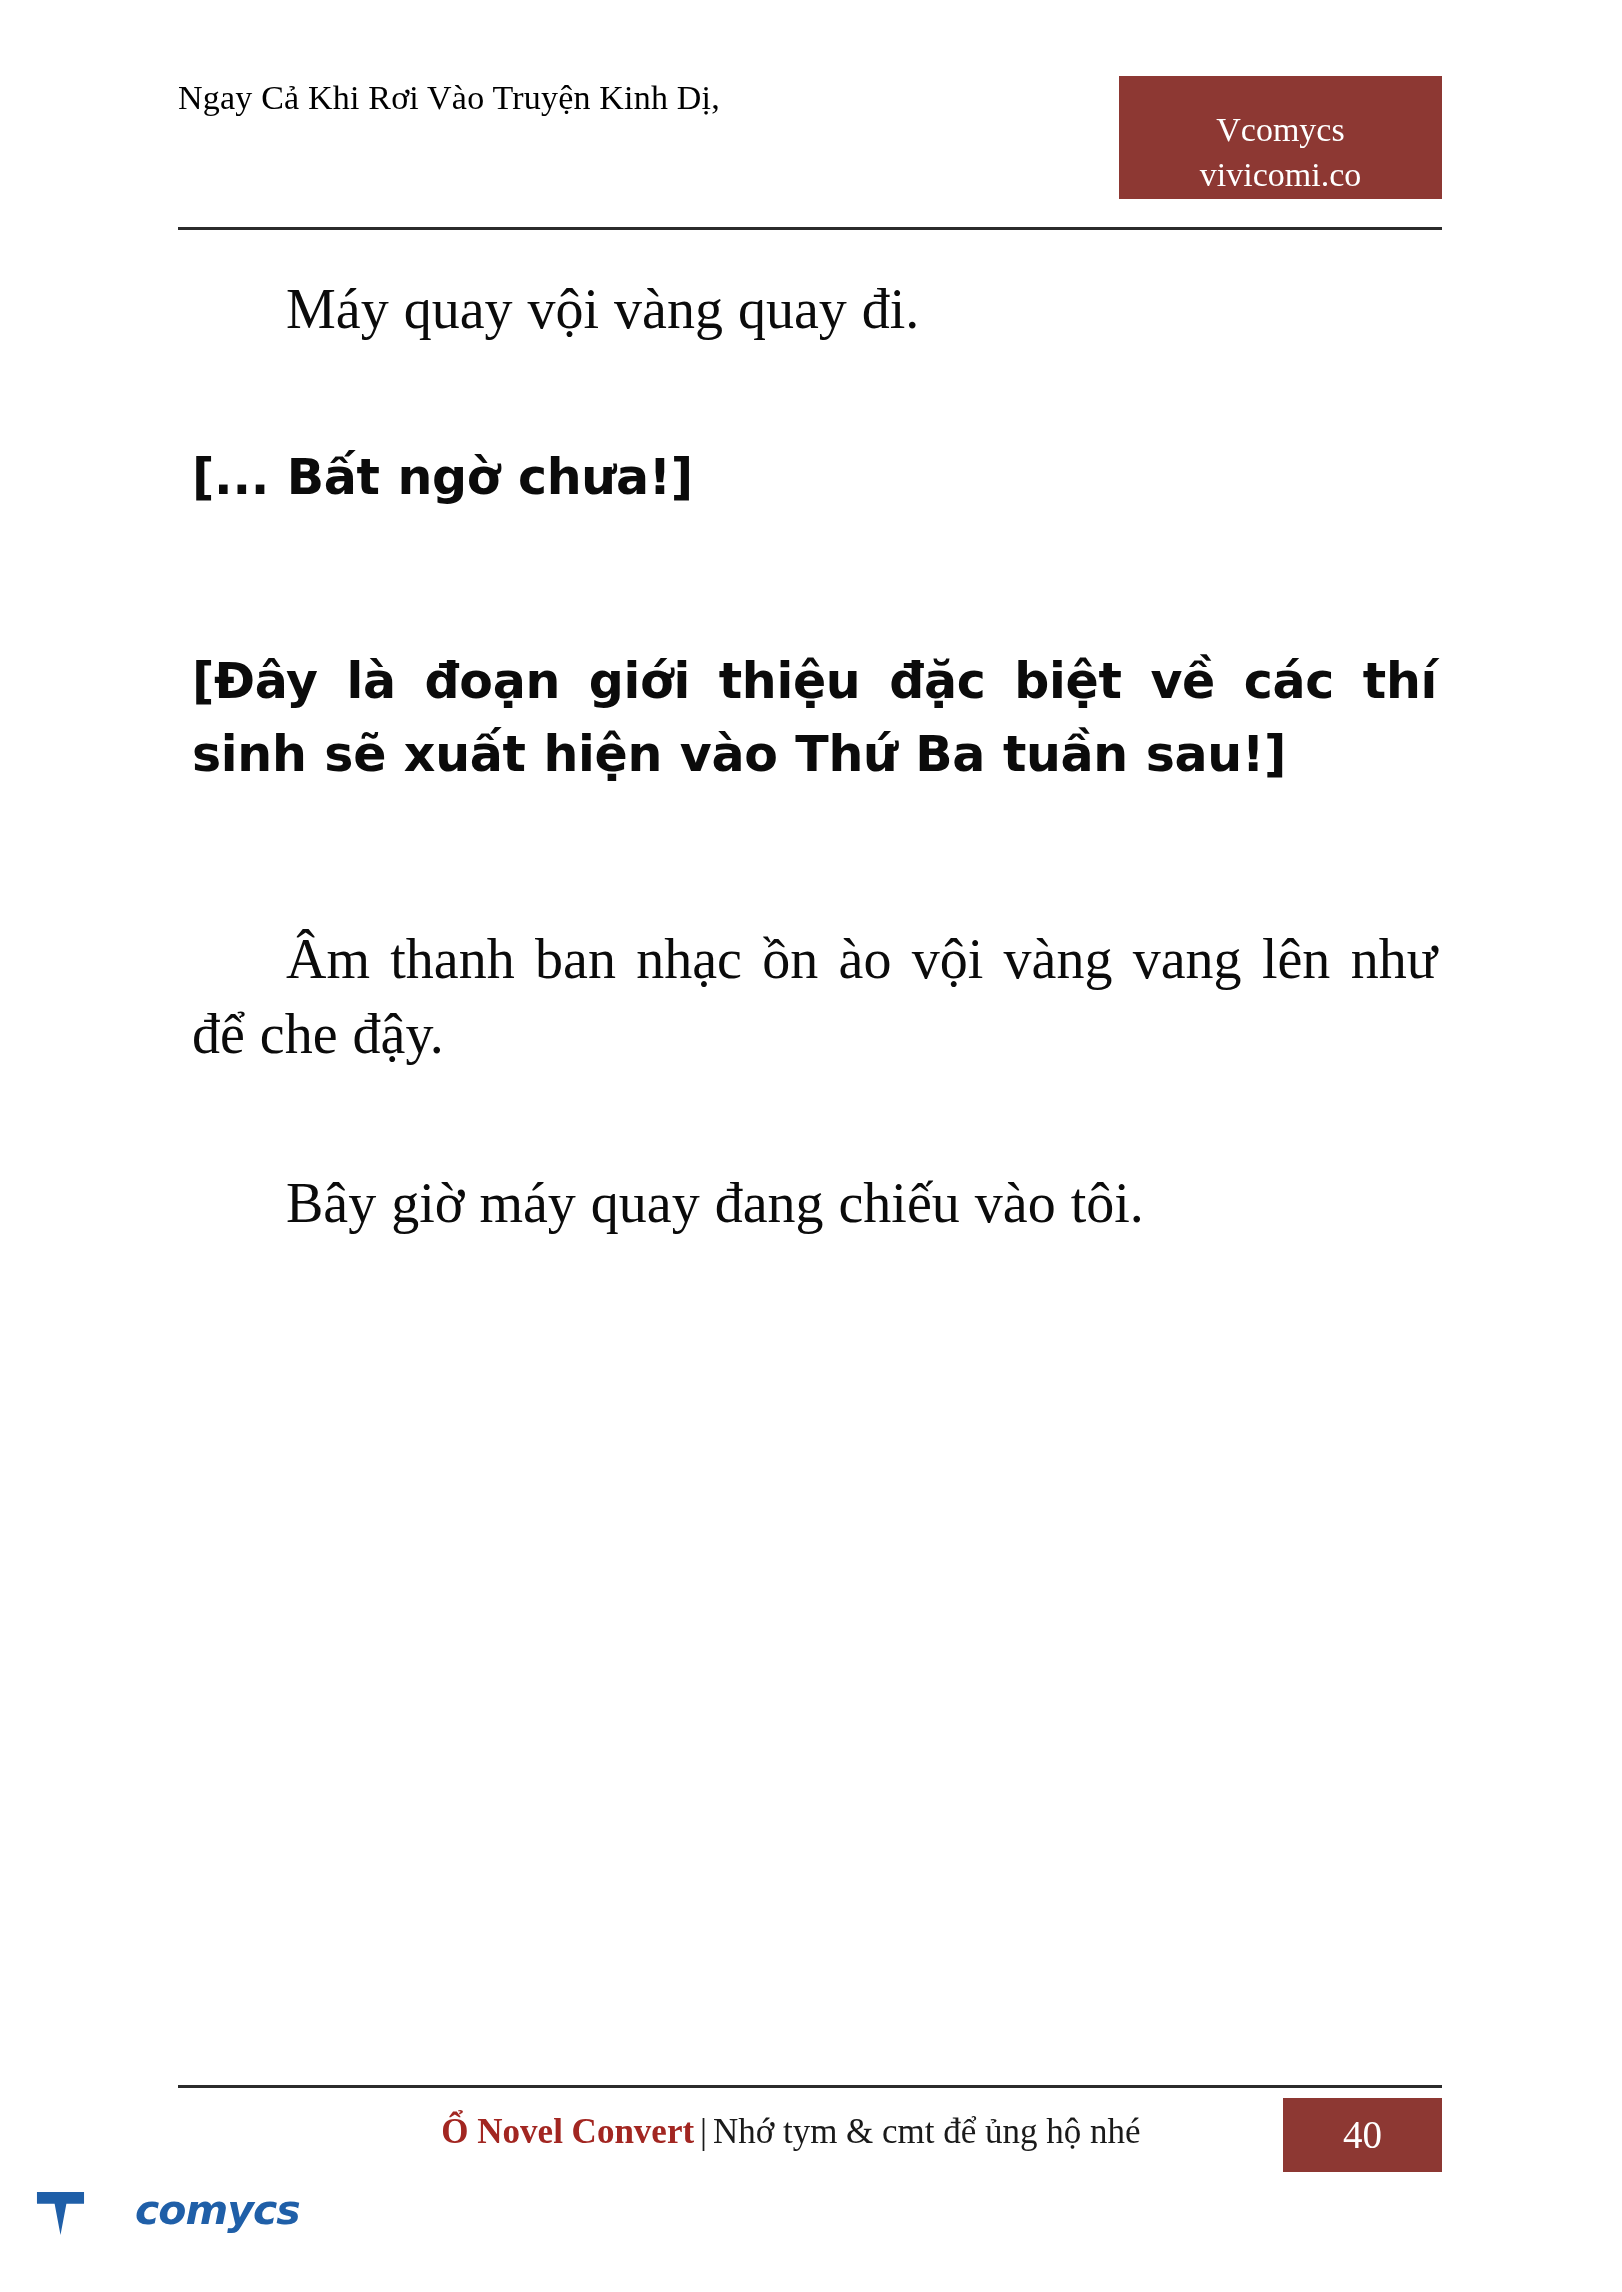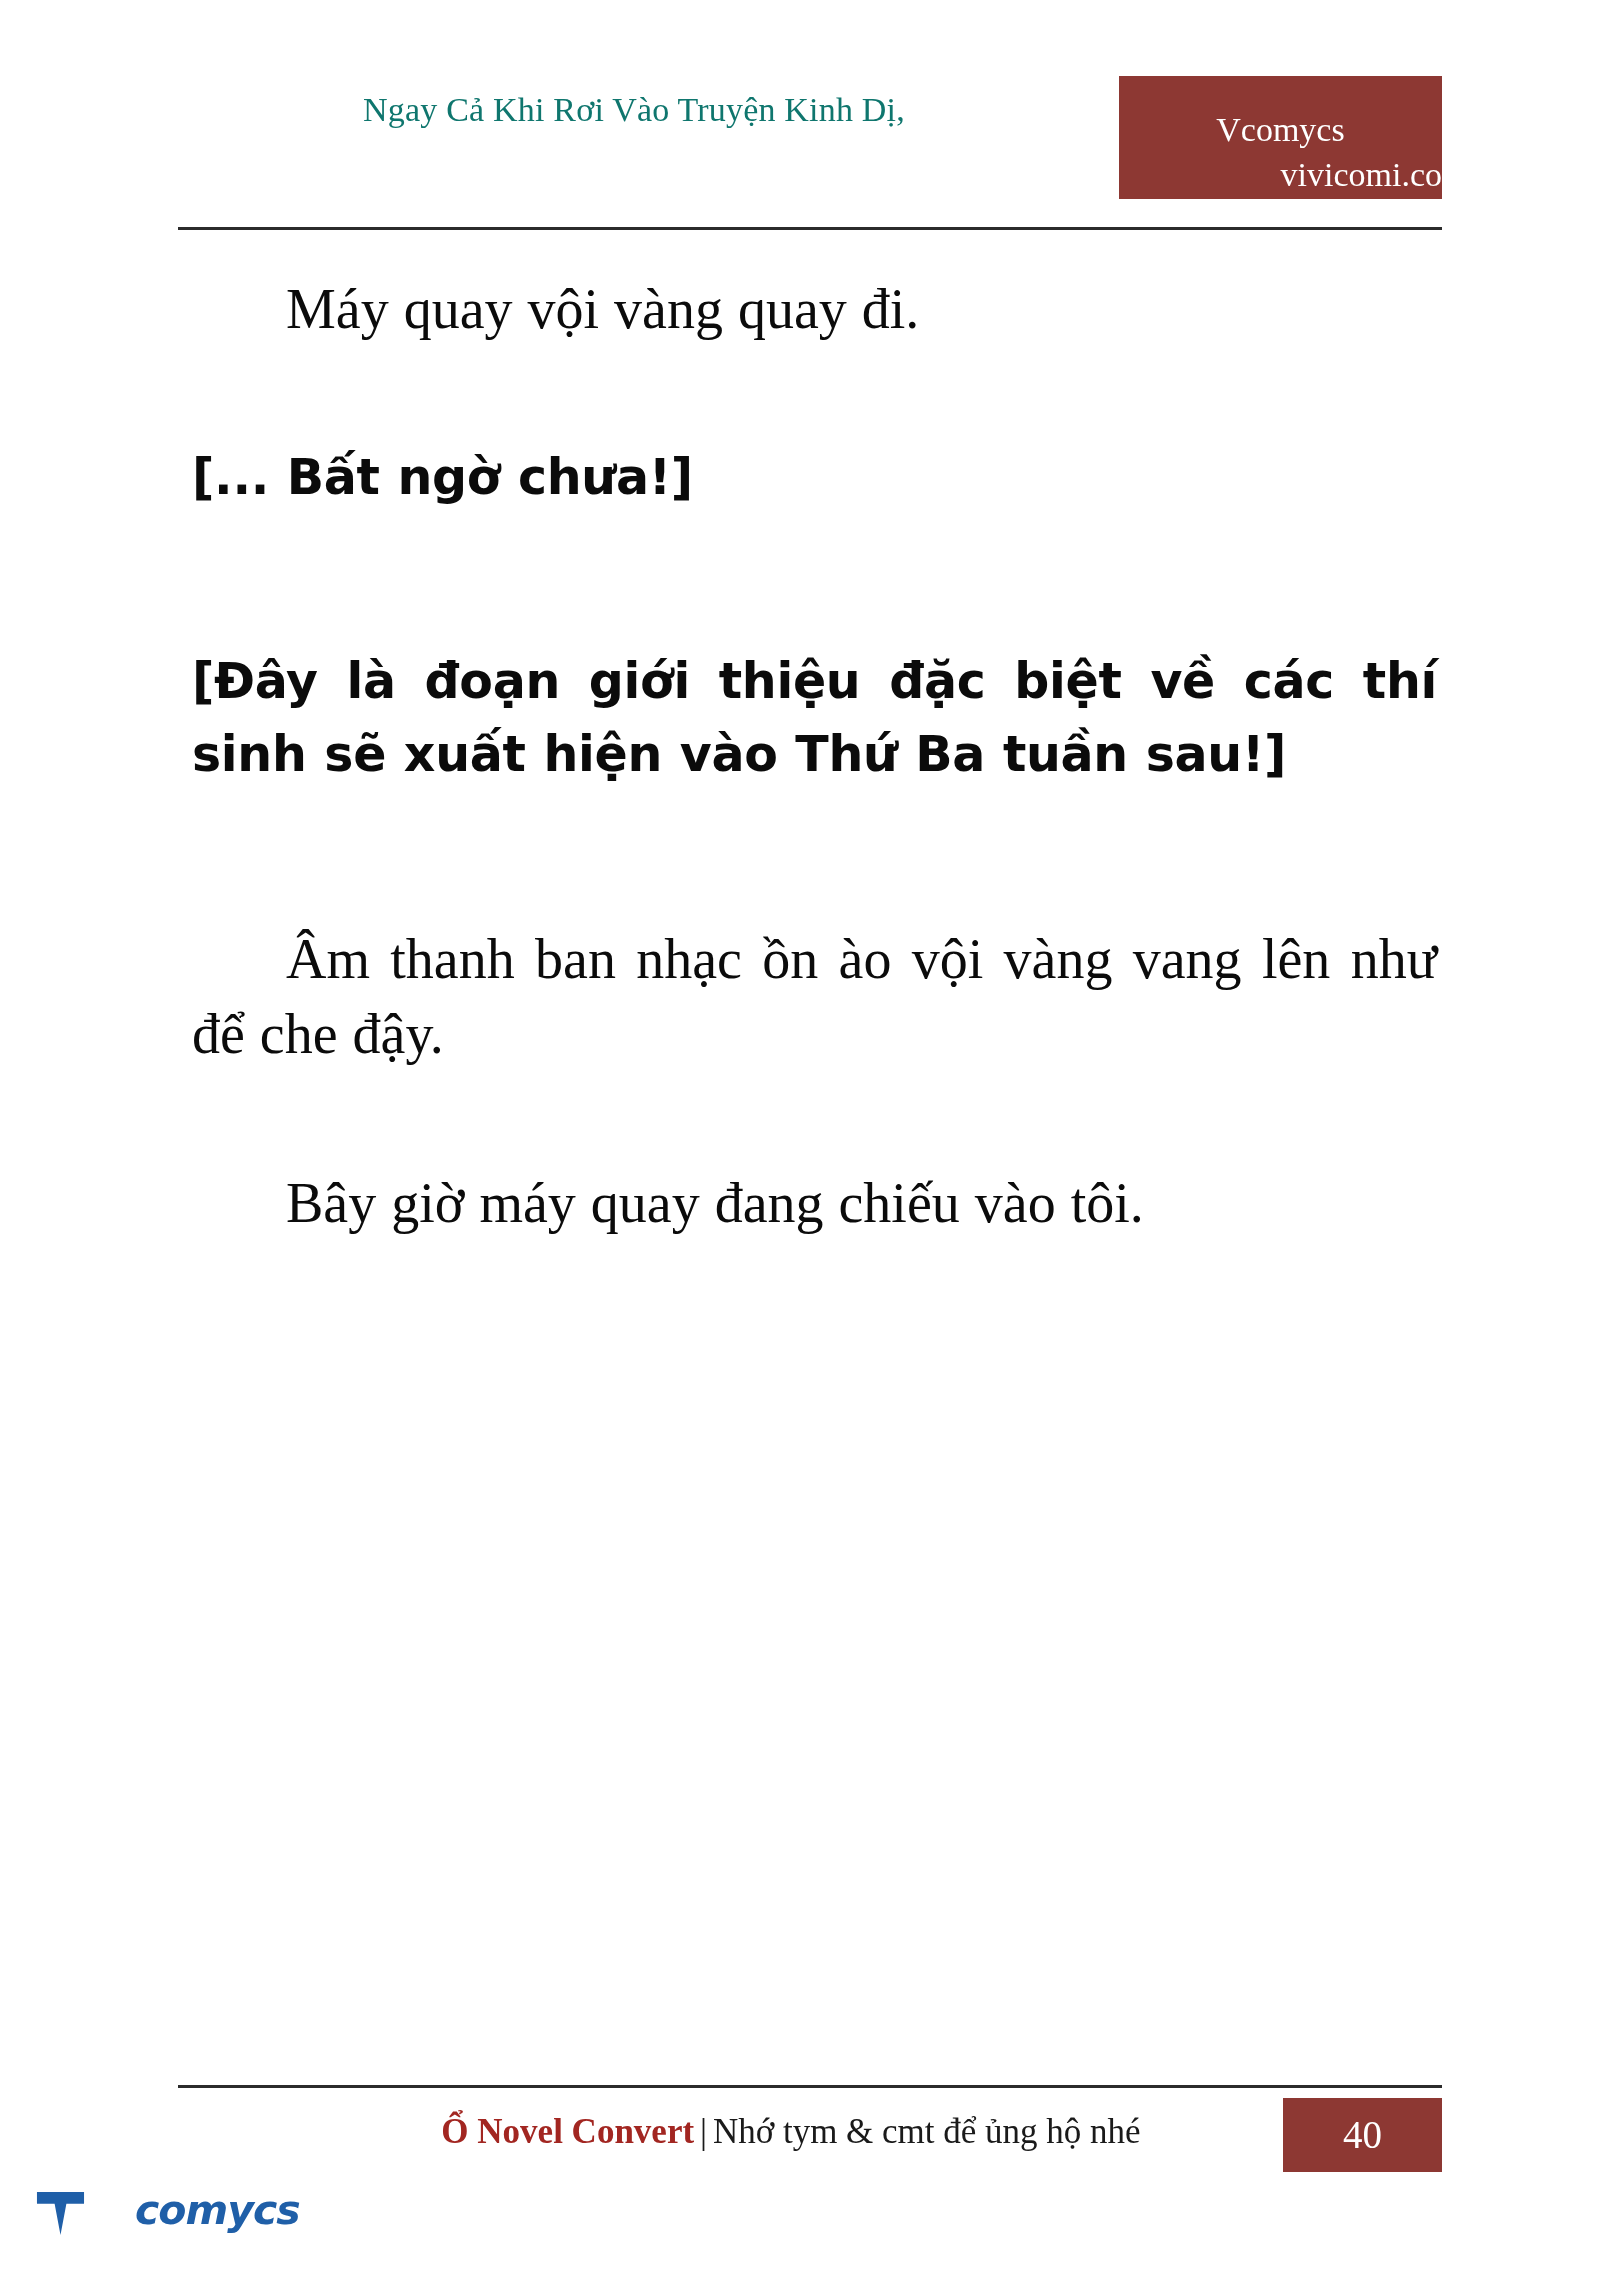--- a/index.html
+++ b/index.html
@@ -28,46 +28,45 @@
   .header {
     position: absolute;
     left: 178px;
     top: 76px;
     width: 1264px;
     height: 147px;
   }
   .header-title {
     position: absolute;
     left: 0;
-    top: 12px;
+    top: 0;
     width: 912px;
-    text-align: center;
     font-family: "Liberation Serif", serif;
     font-size: 34px;
     line-height: 1.32;
-    color: #0f766e;
+    color: #000000;
     letter-spacing: 0.2px;
   }
   .header-badge {
     position: absolute;
     right: 0;
     top: 0;
     width: 323px;
     height: 123px;
     background: #8d3833;
     color: #ffffff;
     text-align: center;
     font-family: "Liberation Serif", serif;
     font-size: 34px;
     line-height: 1.32;
     padding-top: 32px;
     box-sizing: border-box;
   }
   .header-badge .b1 { display: block; }
-  .header-badge .b2 { display: block; text-align: right; }
+  .header-badge .b2 { display: block; }
   .header-rule {
     position: absolute;
     left: 178px;
     top: 227px;
     width: 1264px;
     height: 2.9px;
     background: #2b2b2b;
   }
 
   

